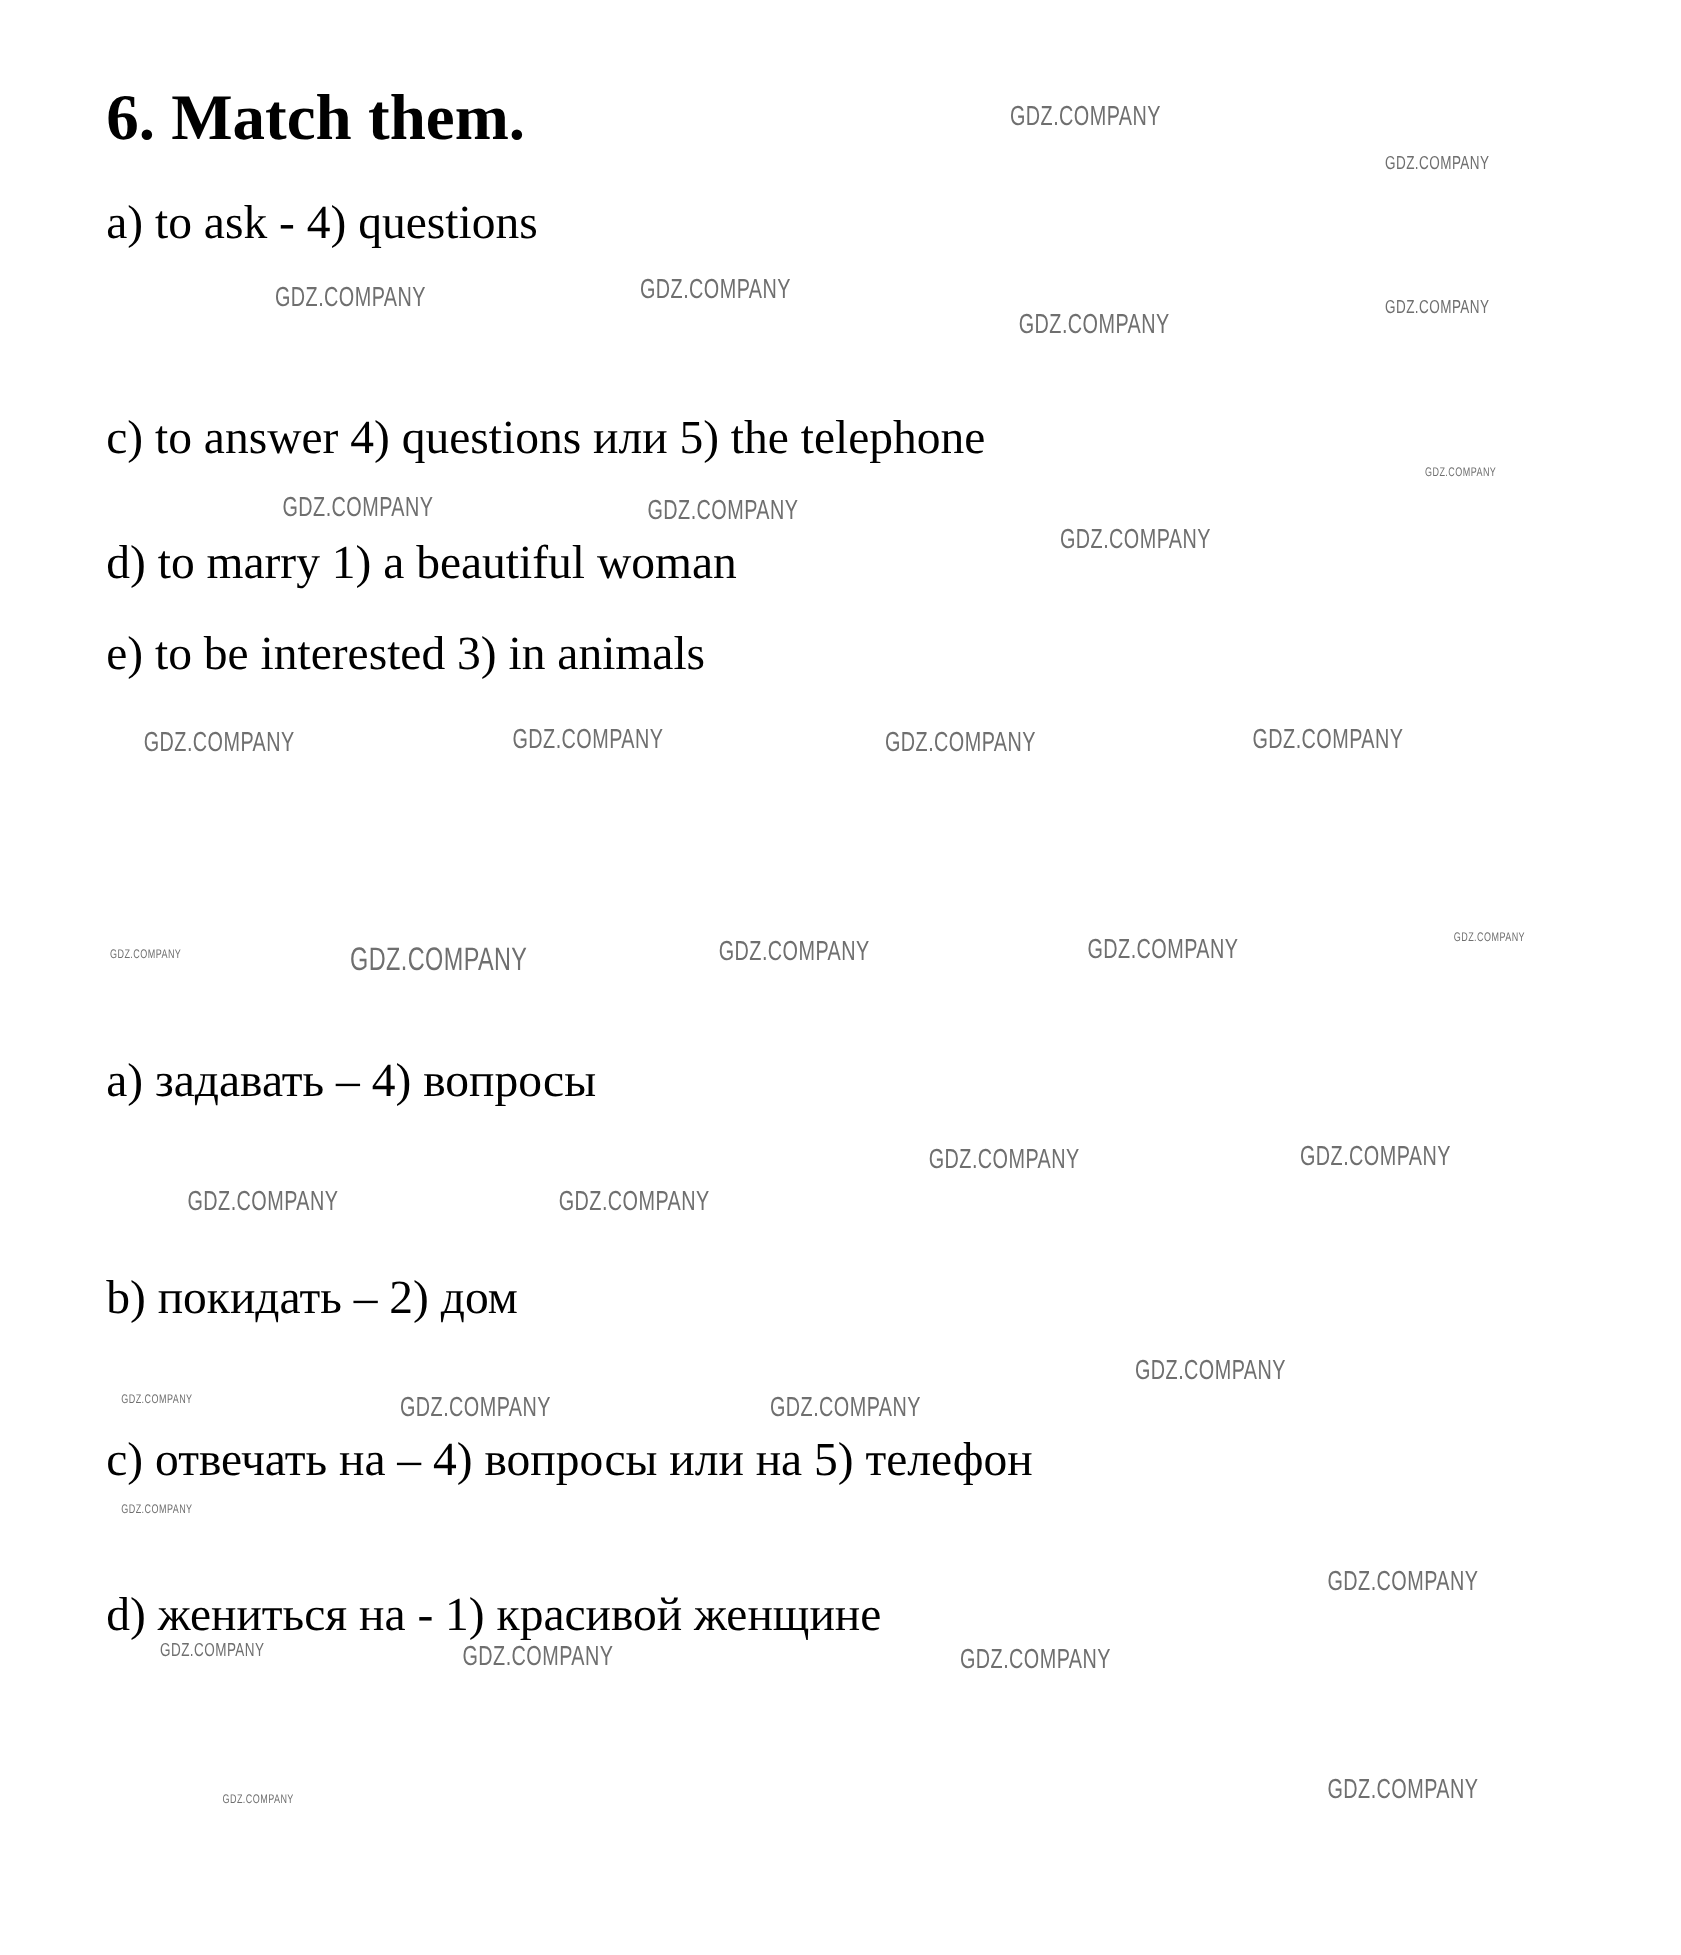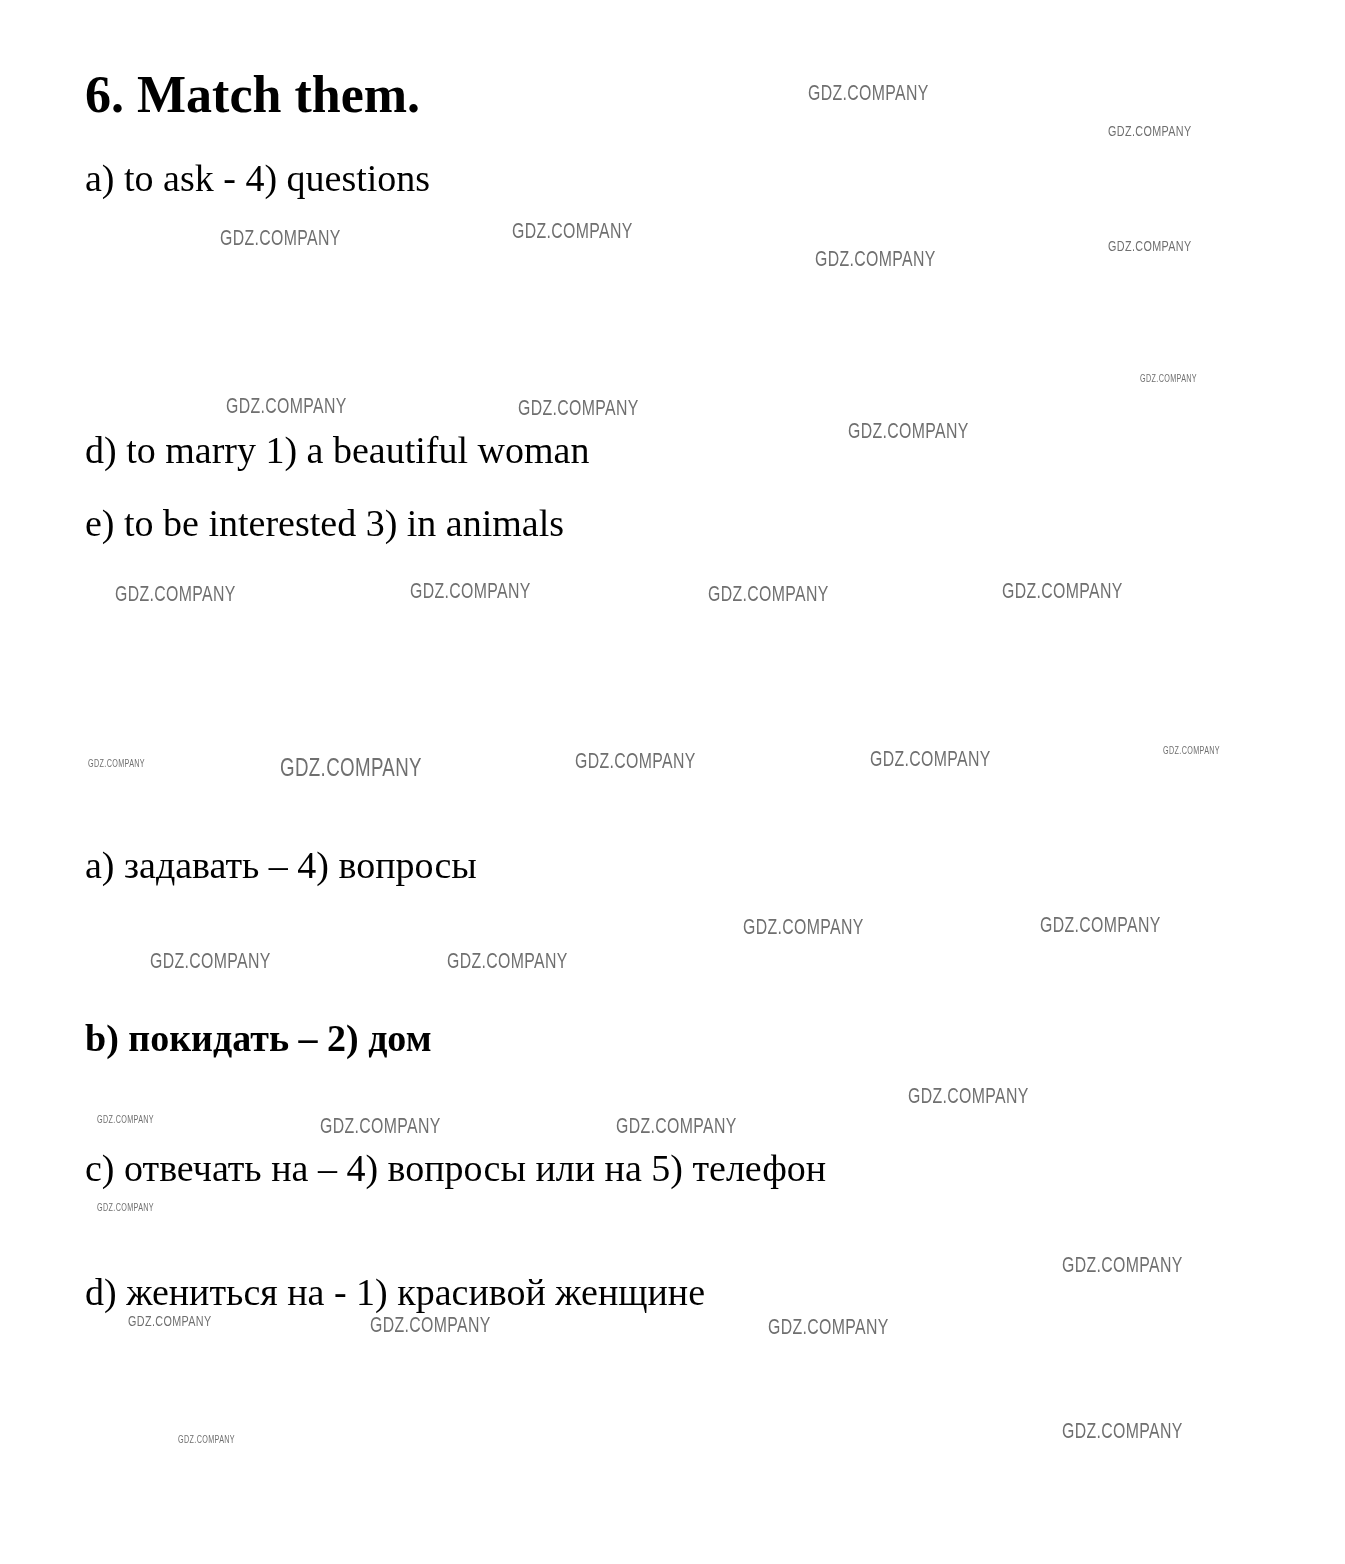--- a/index.html
+++ b/index.html
@@ -81,21 +81,22 @@
       <span class="wm md" style="left: 1062px; top: 1252px; color: rgb(111, 111, 111);">GDZ.COMPANY</span>
       <span class="wm sm" style="left: 128px; top: 1312px; color: rgb(111, 111, 111);">GDZ.COMPANY</span>
       <span class="wm md" style="left: 370px; top: 1312px; color: rgb(111, 111, 111);">GDZ.COMPANY</span>
       <span class="wm md" style="left: 768px; top: 1314px; color: rgb(111, 111, 111);">GDZ.COMPANY</span>
       <span class="wm xs" style="left: 178px; top: 1434px; color: rgb(111, 111, 111);">GDZ.COMPANY</span>
       <span class="wm md" style="left: 1062px; top: 1418px; color: rgb(111, 111, 111);">GDZ.COMPANY</span>
     </div>
 
   <div class="line title" style="top:66px;">6. Match them.</div>
   <div class="line" style="top:158px;">a) to ask - 4) questions</div>
+  <div class="line" style="top:330px;">c) to answer 4) questions или 5) the telephone</div>
   <div class="line" style="top:416px;margin-top:14px;">d) to marry 1) a beautiful woman</div>
   <div class="line" style="top:503px;">e) to be interested 3) in animals</div>
 
   <div class="line" style="top:845px;text-align:center;">a) задавать – 4) вопросы</div>
-  <div class="line" style="top:1018px;font-weight:bold;">b) покидать – 2) дом</div>
+  <div class="line" style="top:1018px;">b) покидать – 2) дом</div>
   <div class="line" style="top:1148px;">c) отвечать на – 4) вопросы или на 5) телефон</div>
   <div class="line" style="top:1272px;">d) жениться на - 1) красивой женщине</div>
 
 </div>
 
 </body></html>

